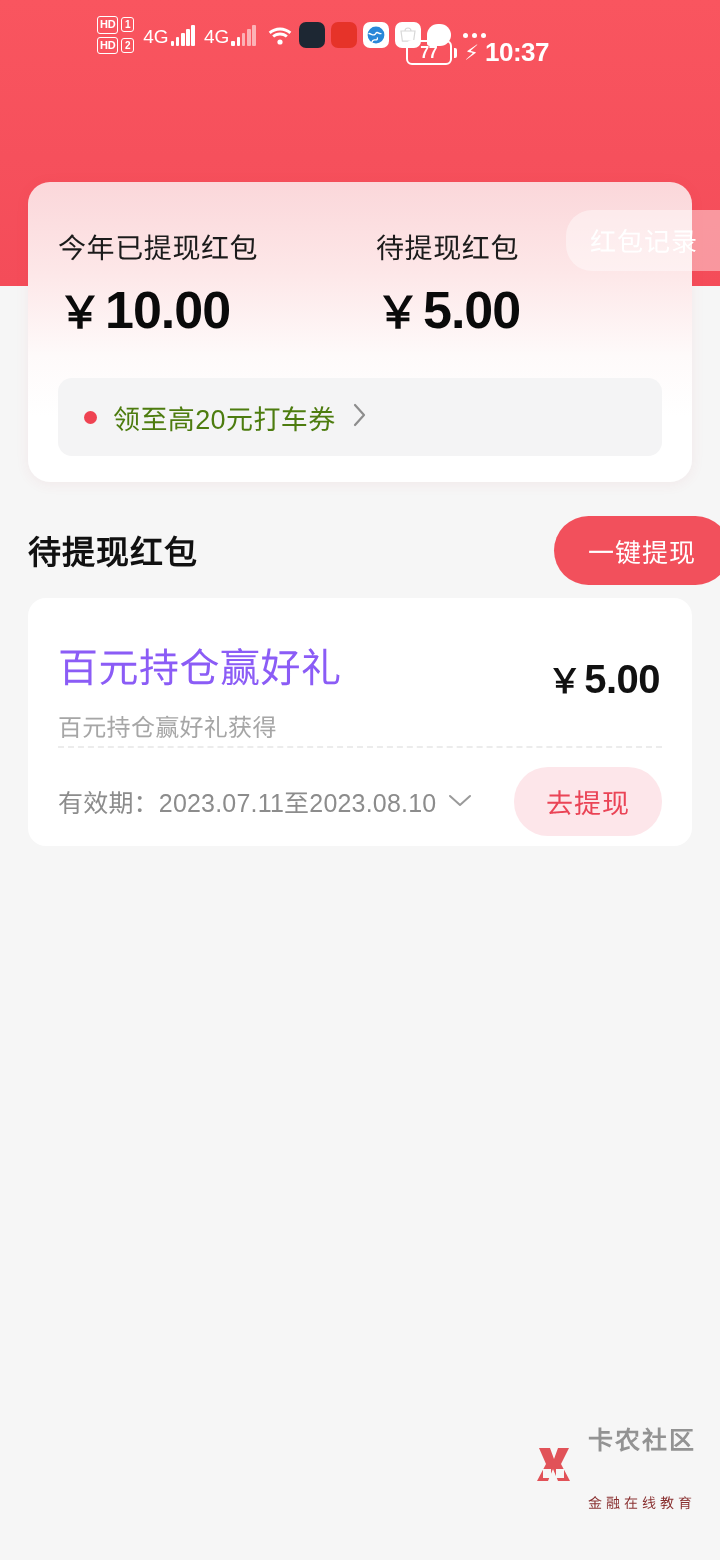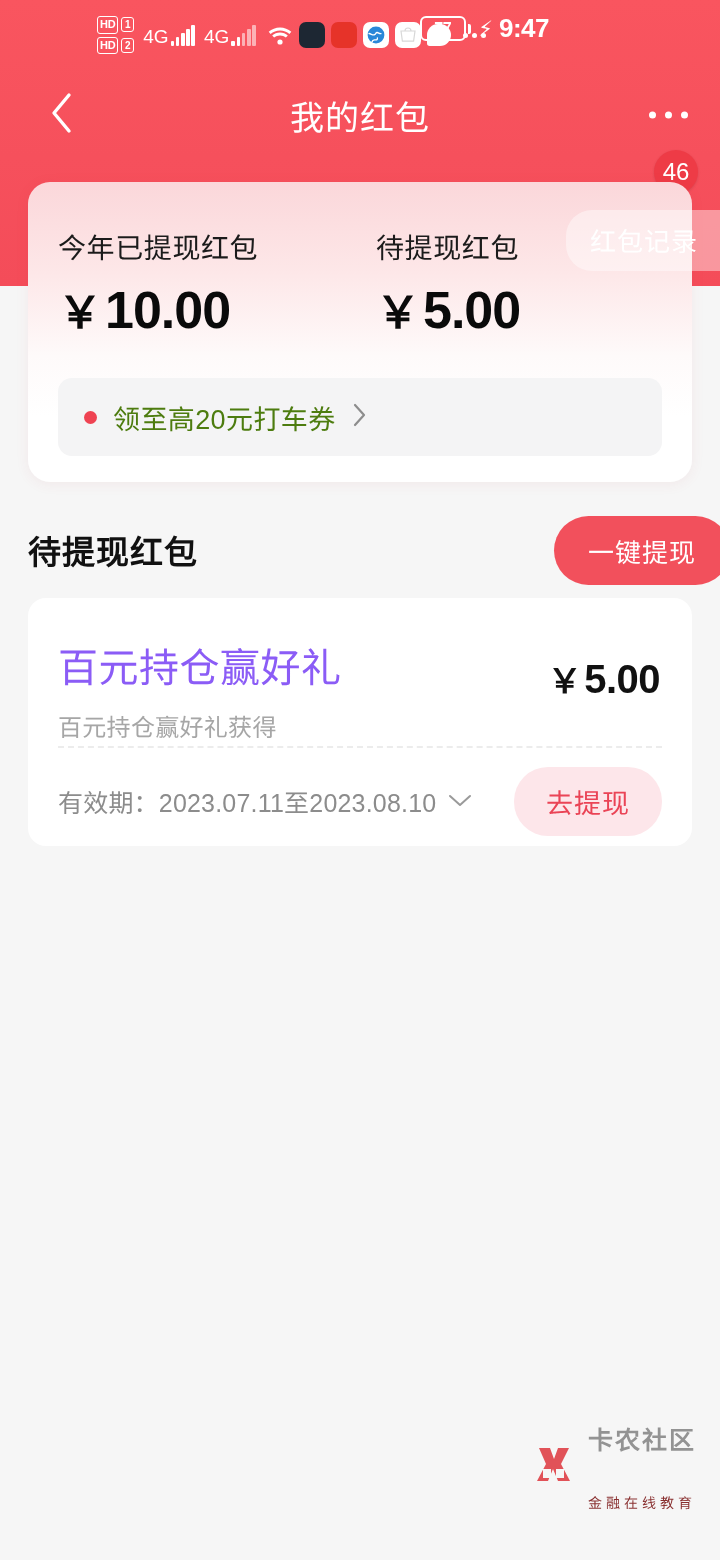--- a/index.html
+++ b/index.html
@@ -53,21 +53,21 @@
     font-size:8px;color:#fff;overflow:hidden;
   }
   .ic-dark{ background:#1d2733; }
   .ic-red{ background:#e63329; }
   .ic-white{ background:#fff; }
   .ic-globe{ background:#fff; }
   .dots-more{ display:flex; gap:4px; margin-left:6px; }
   .dots-more i{ width:5px;height:5px;border-radius:50%;background:#fff;display:block; }
   .chat-bubble{ width:24px;height:22px;background:#fff;border-radius:12px 12px 12px 3px; }
 
-  .sb-right{ position:absolute; right:24px; top:13px; display:flex; align-items:center; gap:6px; }
+  .sb-right{ position:absolute; right:24px; top:37px; display:flex; align-items:center; gap:6px; }
   .batt{ position:relative; display:flex; align-items:center; }
   .batt-body{
     width:46px;height:25px;border:2.2px solid #fff;border-radius:6px;
     display:flex;align-items:center;justify-content:center;
     font-size:16px;font-weight:600;color:#fff;letter-spacing:-0.5px;
   }
   .batt-cap{ width:3.5px;height:10px;background:#fff;border-radius:0 2px 2px 0; margin-left:2px; }
   .bolt{ font-size:21px; line-height:1; color:#fff; margin-left:1px; }
   .clock{ font-size:26px; font-weight:600; color:#fff; letter-spacing:-0.5px; }
 
@@ -250,40 +250,24 @@
           <i></i>
         </span>
     </div>
 
     <div class="sb-right">
       <span class="batt">
         <span class="batt-body">77</span>
         <span class="batt-cap"></span>
       </span>
       <span class="bolt">⚡</span>
-      <span class="clock">9:47</span>
-    </div>
-  </div>
-
-  <div class="navbar">
-    <div class="nav-back">
-      <span>
-        <svg width="26" height="44" viewBox="0 0 26 44">
-          <path d="M20 4L5 22l15 18" stroke="#fff" stroke-width="3.4" fill="none" stroke-linecap="round" stroke-linejoin="round"></path>
-        </svg>
-      </span>
-    </div>
-    <div class="nav-title">我的红包</div>
-    <div class="nav-more">
-      <i></i>
-      <i></i>
-      <i></i>
-    </div>
-    <div class="nav-badge">46</div>
-  </div>
+      <span class="clock">10:37</span>
+    </div>
+  </div>
+
 
   <div class="summary-card">
 
     <div class="record-pill">红包记录</div>
 
     <div class="stats">
       <div class="stat first">
         <span class="stat-label">今年已提现红包</span>
         <span class="stat-value"><span class="yen">￥</span><span>10.00</span></span>
       </div>

